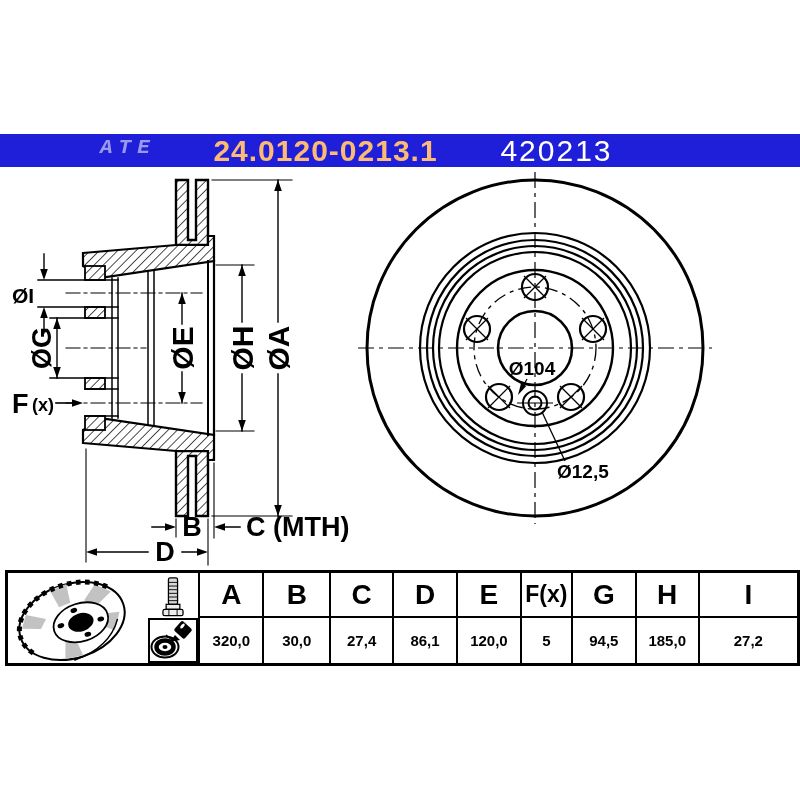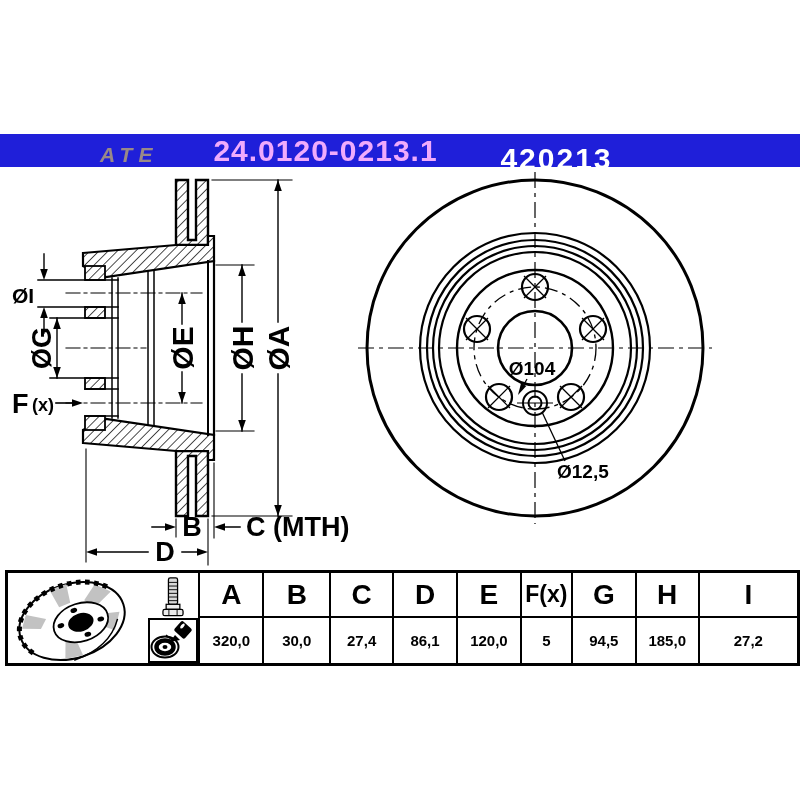--- a/index.html
+++ b/index.html
@@ -1,25 +1,25 @@
 <!DOCTYPE html>
 <html><head>
 <meta charset="utf-8">
 <style>
   html,body{margin:0;padding:0;background:#fff;}
   .sheet{position:relative;width:800px;height:800px;background:#fff;overflow:hidden;
          font-family:"Liberation Sans",sans-serif;}
   
   .title-bar{position:absolute;left:0;top:134px;width:800px;height:33px;background:#1f1fd9;}
   .part-no{position:absolute;left:193px;top:0;width:265px;height:24px;line-height:33px;
-           color:#f0abfc;font-size:30px;font-weight:bold;letter-spacing:1px;text-align:center;white-space:nowrap;}
-  .ref-no{position:absolute;left:489px;top:8px;width:135px;height:33px;line-height:33px;
-          color:#fff;font-size:30px;font-weight:bold;letter-spacing:2px;text-align:center;white-space:nowrap;}
-  .watermark{position:absolute;left:100px;top:8px;height:26px;line-height:26px;color:#fde047;
-             opacity:.55;font-size:21px;font-weight:bold;font-style:italic;letter-spacing:6px;}
+           color:#fdba74;font-size:30px;font-weight:bold;letter-spacing:1px;text-align:center;white-space:nowrap;}
+  .ref-no{position:absolute;left:489px;top:0;width:135px;height:33px;line-height:33px;
+          color:#fff;font-size:30px;font-weight:normal;letter-spacing:2px;text-align:center;white-space:nowrap;}
+  .watermark{position:absolute;left:100px;top:1px;height:26px;line-height:26px;color:#ffffff;
+             opacity:.55;font-size:21px;font-weight:bold;font-style:italic;letter-spacing:6px;font-family:Liberation Mono, monospace;}
   
   .note{position:absolute;left:14px;top:172px;font-size:15px;font-weight:bold;color:#111;
         line-height:18px;white-space:nowrap;}
   
   .drawing{position:absolute;left:0;top:0;width:800px;height:800px;}
   
   table.dims{position:absolute;left:5px;top:570px;border-collapse:collapse;table-layout:fixed;}
   table.dims td,table.dims th{border:2px solid #000;padding:0;text-align:center;vertical-align:middle;
         font-weight:bold;color:#000;background:#fff;}
   table.dims{border:3px solid #000;}

